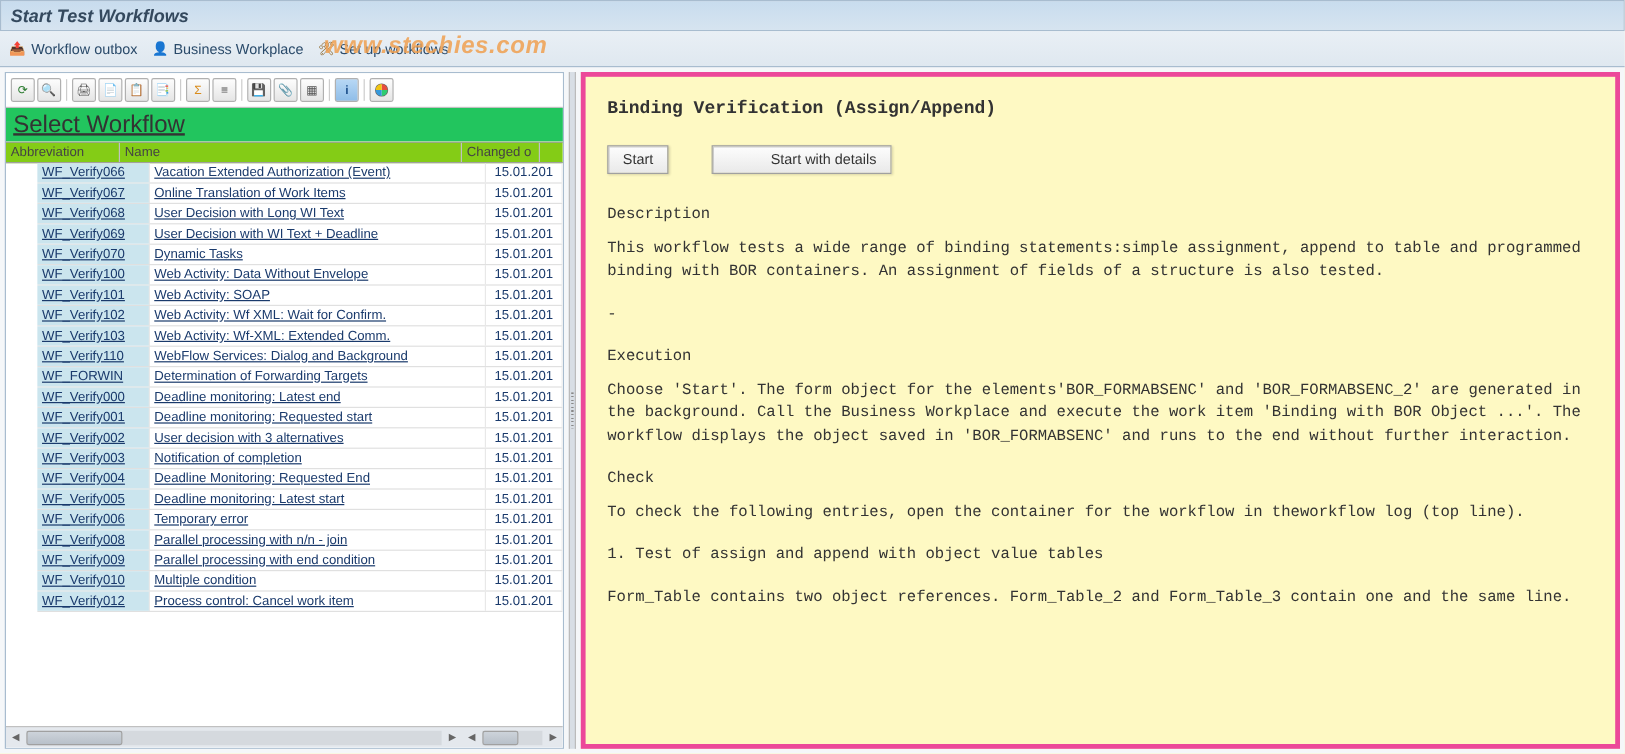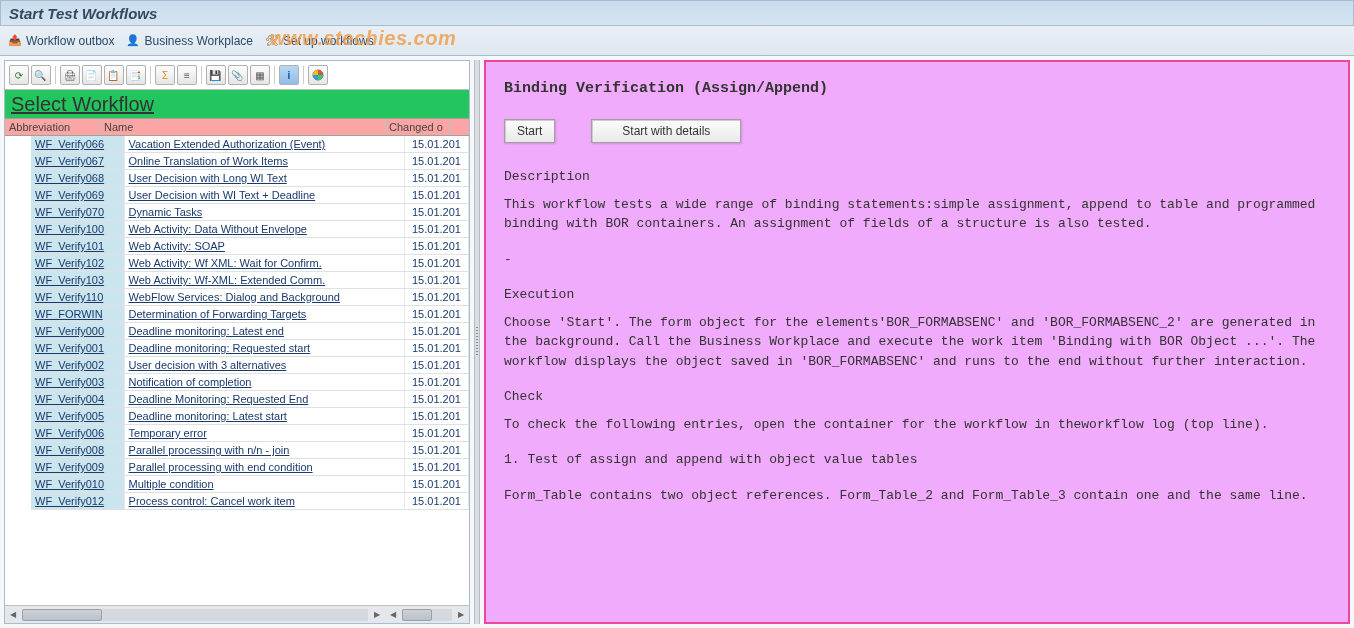--- a/index.html
+++ b/index.html
@@ -114,21 +114,21 @@
     .table-wrap {
       flex: 1;
       overflow: hidden;
       position: relative;
       background: #fff;
       display: flex;
       flex-direction: column;
     }
     .tbl-header {
       display: flex;
-      background: #fca5a5;
+      background: #84cc16;
       border-top: 1px solid #a0a0a0;
       border-bottom: 1px solid #a0a0a0;
       font-size: 11px;
       color: #444;
     }
     .tbl-header > div {
       padding: 2px 4px;
       border-right: 1px solid #c0c0c0;
     }
     .col-abbr { width: 95px; }
@@ -215,22 +215,22 @@
       justify-content: center;
     }
     .splitter::before {
       content: '';
       width: 2px;
       height: 30px;
       background: repeating-linear-gradient(#888 0 1px, transparent 1px 3px);
     }
     .right-panel {
       flex: 1;
-      border: 2px solid #ec4899;
-      background: #f0abfc;
+      border: 4px solid #ec4899;
+      background: #fef9c3;
       overflow-y: scroll;
       padding: 18px 14px 2px 18px;
       font-family: "Courier New", monospace;
       font-size: 13px;
       color: #333;
     }
     .det-title {
       font-weight: bold;
       font-size: 15px;
       margin-bottom: 22px;
@@ -241,21 +241,21 @@
       margin-bottom: 24px;
     }
     .det-btn {
       border: 1px solid #a0a0a0;
       background: linear-gradient(#fdfdfd, #e9e9e9);
       padding: 4px 12px;
       font-family: Arial, sans-serif;
       font-size: 12px;
       cursor: pointer;
       min-width: 50px;
-      text-align: center;
+      text-align: right;
       box-shadow: 1px 1px 0 #ccc inset, 1px 1px 2px rgba(0,0,0,.15);
     }
     .det-btn.wide { min-width: 150px; }
     .det-section { margin-bottom: 16px; line-height: 1.5; }
     .det-label { margin-bottom: 8px; }
   </style>
 </head>
 <body>
 
 <div class="title-bar">

